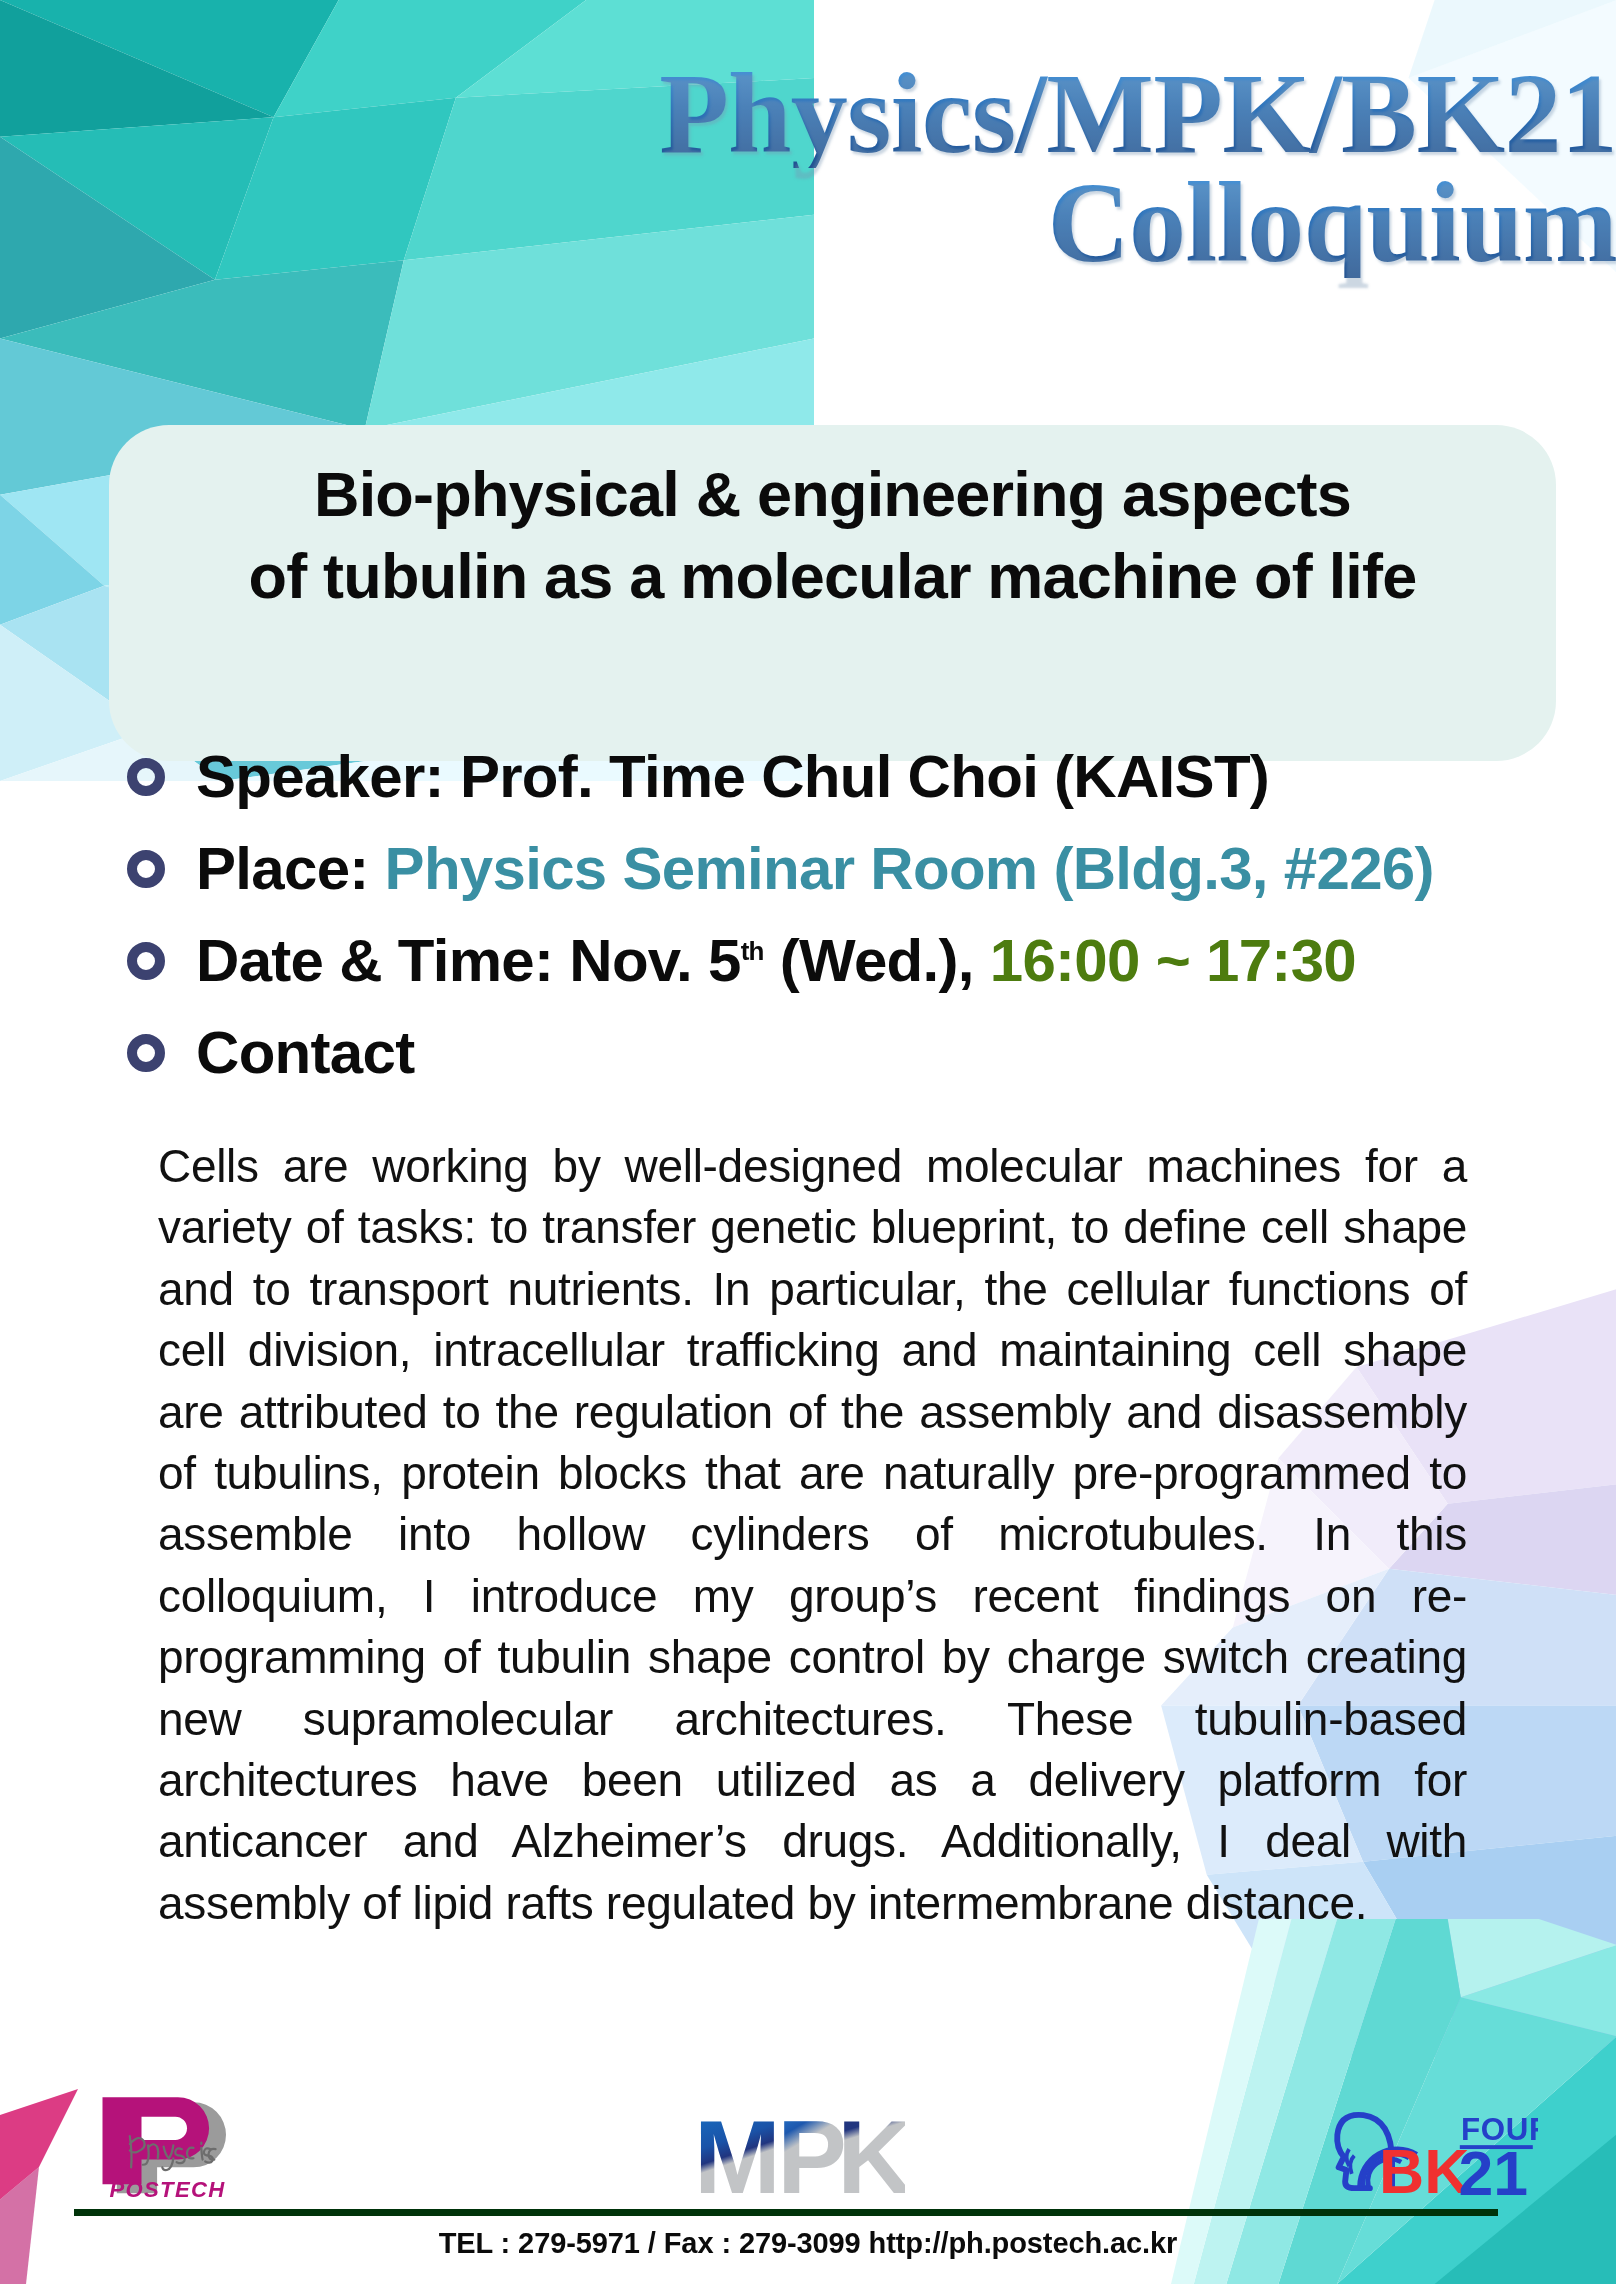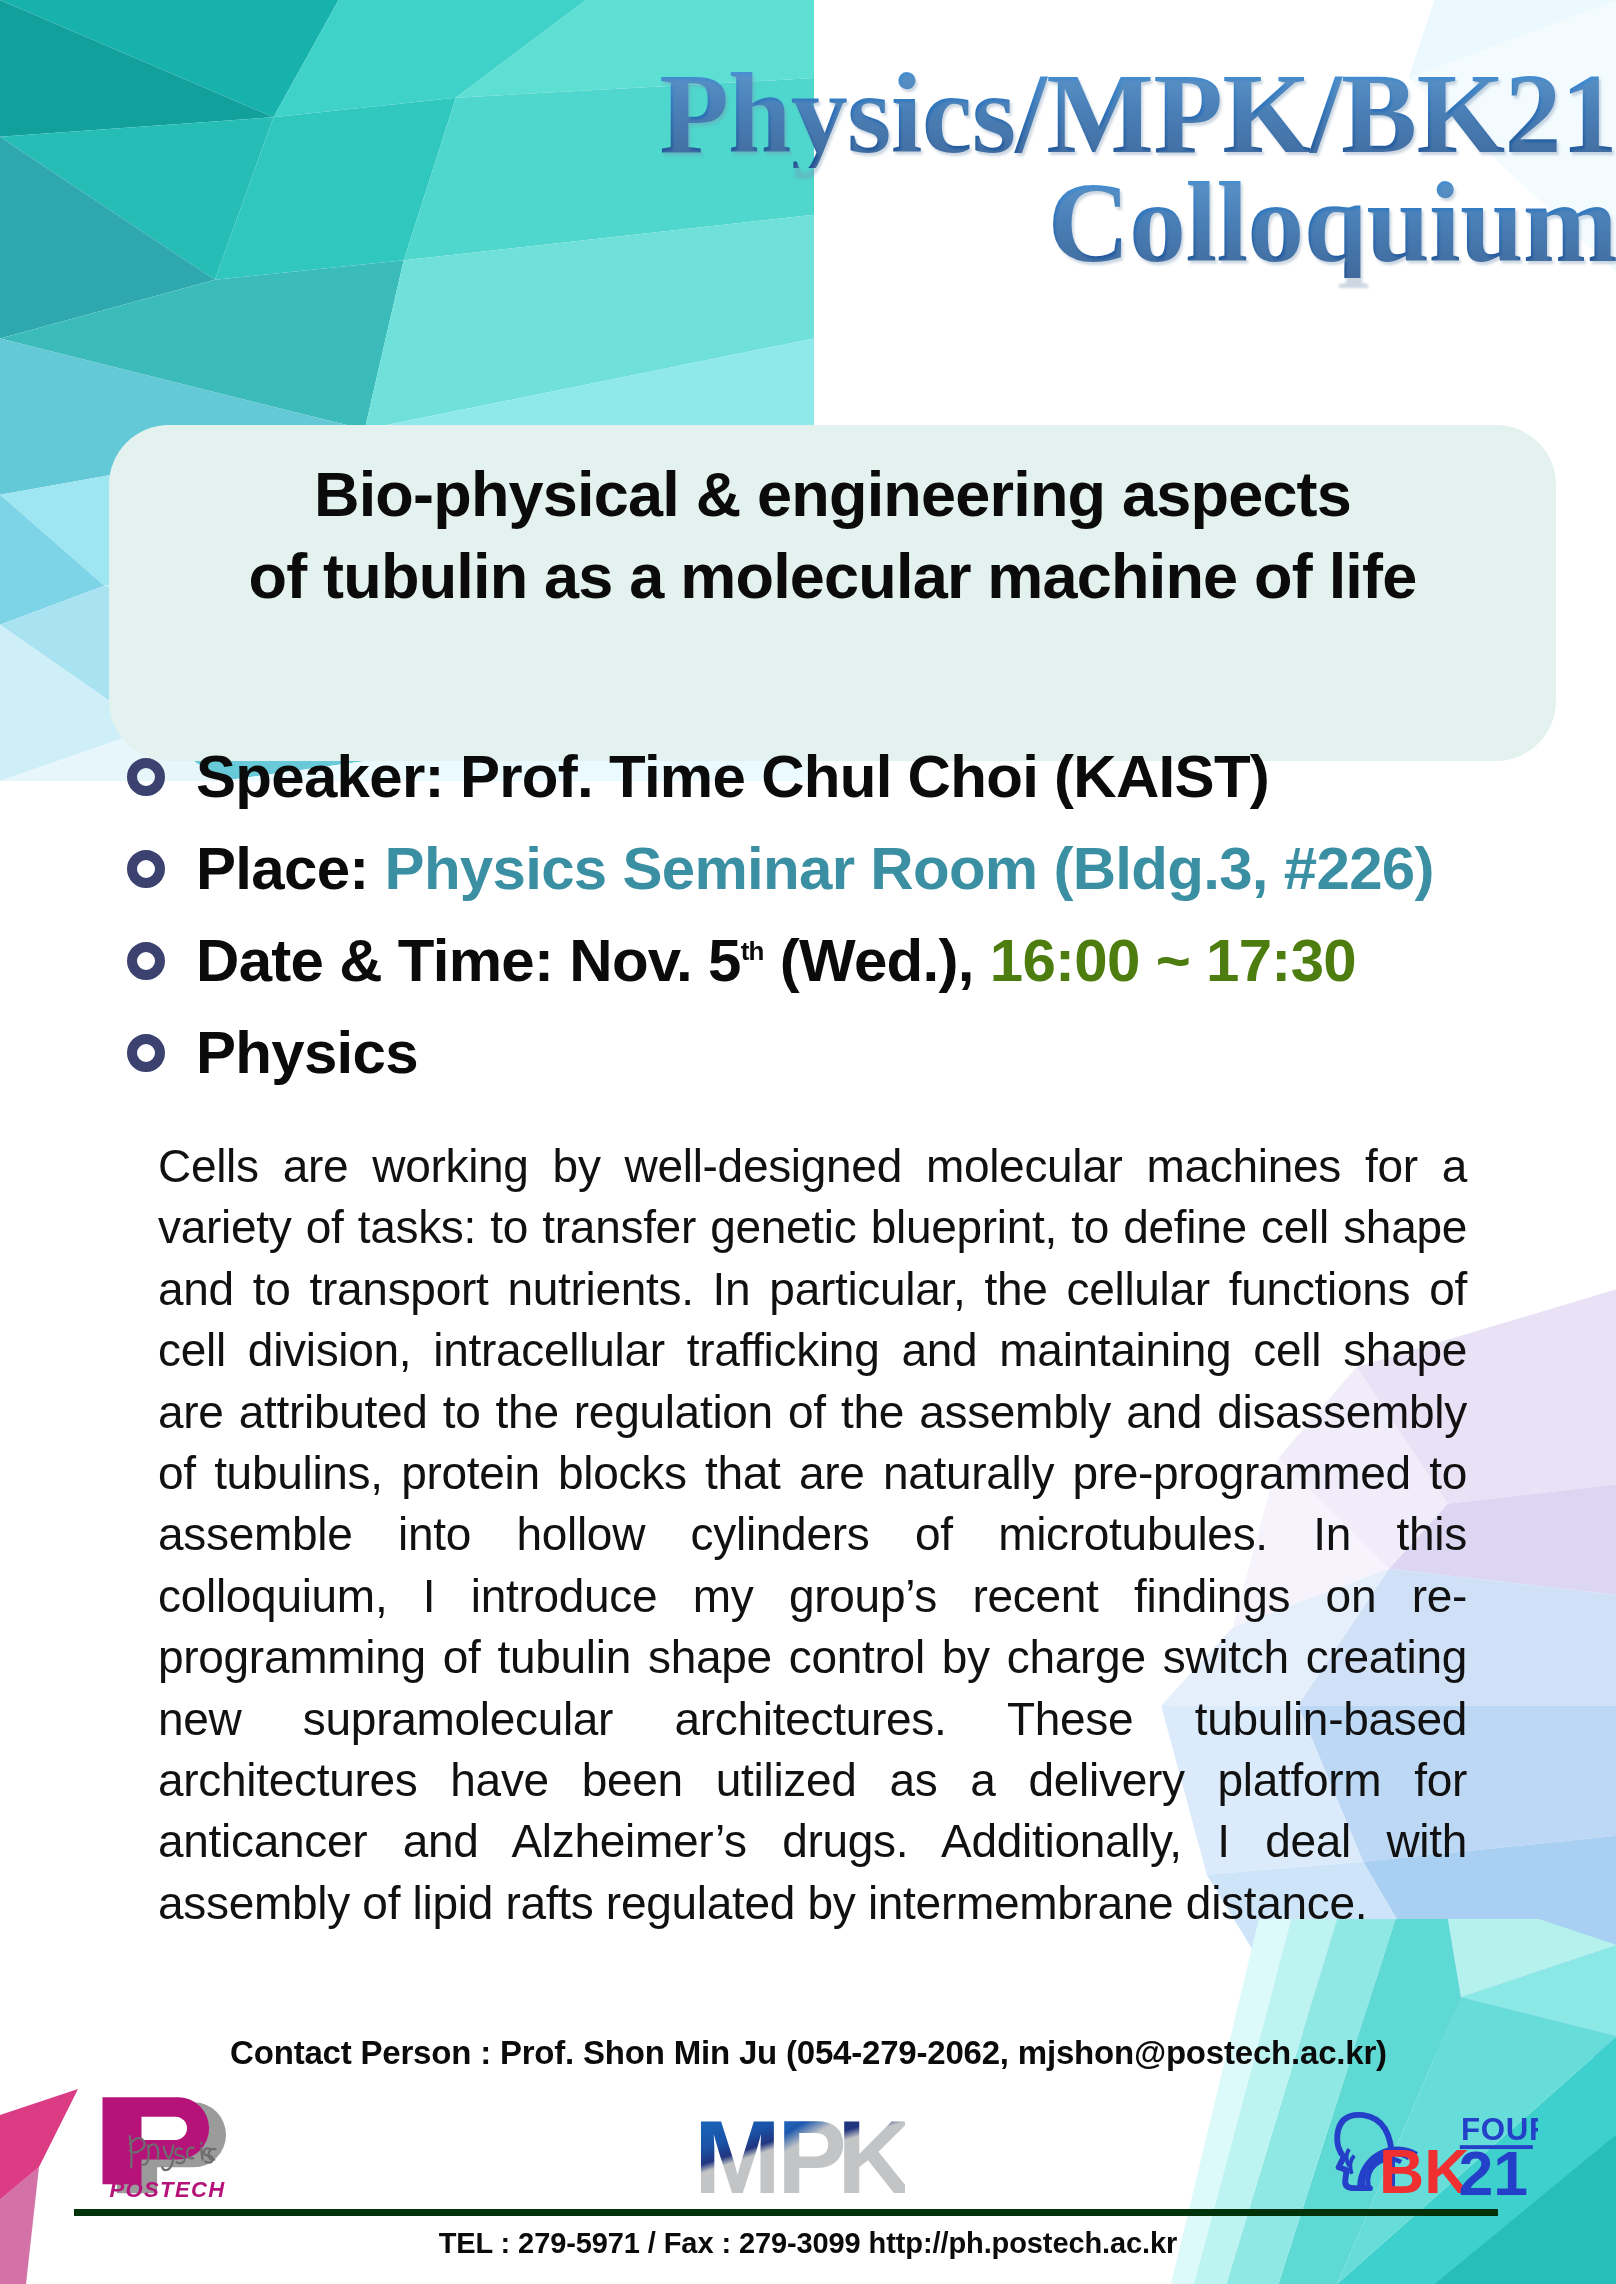--- a/index.html
+++ b/index.html
@@ -198,28 +198,27 @@
         <span>Nov. 5</span><span class="sup">th</span>
         <span>(Wed.),</span>
         <span class="accent-orange">16:00</span>
         <span class="accent-orange">~</span>
         <span class="accent-orange">17:30</span>
       </div>
     </div>
 
     <div class="det-row" id="abstract-head">
       <span class="bullet"></span>
-      <div class="det-text">Physics</div>
+      <div class="det-text">Contact</div>
     </div>
 
   </div>
 
   <div id="abstract-body">Cells are working by well-designed molecular machines for a variety of tasks: to transfer genetic blueprint, to define cell shape and to transport nutrients. In particular, the cellular functions of cell division, intracellular trafficking and maintaining cell shape are attributed to the regulation of the assembly and disassembly of tubulins, protein blocks that are naturally pre-programmed to assemble into hollow cylinders of microtubules. In this colloquium, I introduce my group’s recent findings on re-programming of tubulin shape control by charge switch creating new supramolecular architectures. These tubulin-based architectures have been utilized as a delivery platform for anticancer and Alzheimer’s drugs. Additionally, I deal with assembly of lipid rafts regulated by intermembrane distance.</div>
 
-  <div id="contact-line">Contact Person : Prof. Shon Min Ju (054-279-2062, mjshon@postech.ac.kr)</div>
 
   <svg id="logo-postech" viewBox="0 0 260 170">
 
     <path d="M52 14 h118 a50 50 0 0 1 0 100 h-56 v40 h-62 z" fill="#9b9b9b"></path>
     <path d="M114 46 h52 a18 18 0 0 1 0 36 h-52 z" fill="#ffffff"></path>
 
     <path d="M30 6 h116 a48 48 0 0 1 0 96 h-56 v38 h-60 z" fill="#b5127a"></path>
     <path d="M90 36 h52 a18 18 0 0 1 0 36 h-52 z" fill="#ffffff"></path>
 
     <g stroke="#6d6d6d" stroke-width="3.4" fill="none" stroke-linecap="round">

